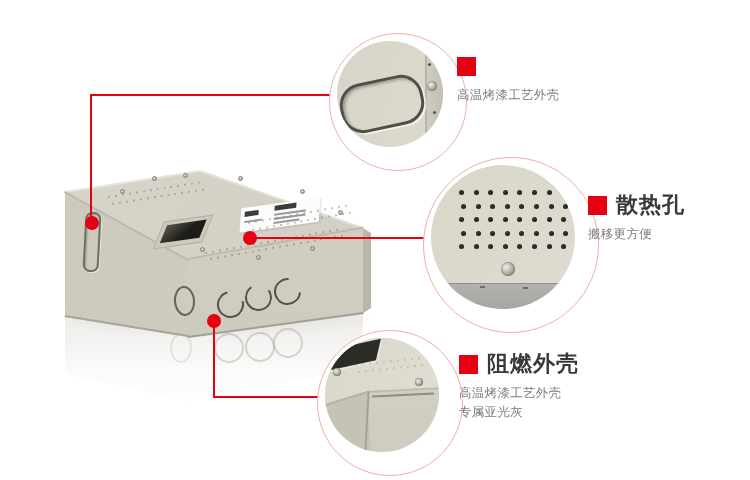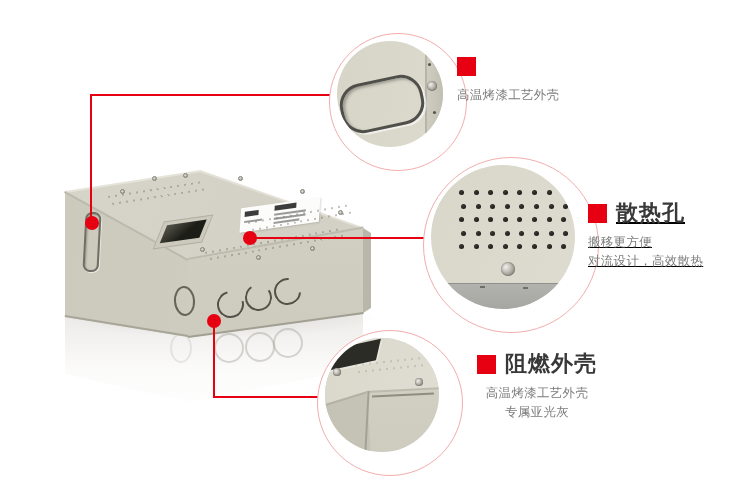--- a/index.html
+++ b/index.html
@@ -262,32 +262,31 @@
 
   <div class="callout" style="left:457px;top:53px;">
     <div class="callout-head">
       <span class="bullet"></span>
     </div>
     <div class="callout-desc">
       <div>高温烤漆工艺外壳</div>
     </div>
   </div>
 
-  <div class="callout" style="left:588px;top:200px;text-decoration:underline;">
+  <div class="callout" style="left:588px;top:192px;">
     <div class="callout-head">
       <span class="bullet"></span>
       <span class="callout-title">散热孔</span>
     </div>
     <div class="callout-desc">
       <div>搬移更方便</div>
-      <div>对流设计，高效散热</div>
-    </div>
-  </div>
-
-  <div class="callout" style="left:477px;top:351px;text-align:center;">
+    </div>
+  </div>
+
+  <div class="callout" style="left:459px;top:351px;">
     <div class="callout-head">
       <span class="bullet"></span>
       <span class="callout-title">阻燃外壳</span>
     </div>
     <div class="callout-desc">
       <div>高温烤漆工艺外壳</div>
       <div>专属亚光灰</div>
     </div>
   </div>
 

